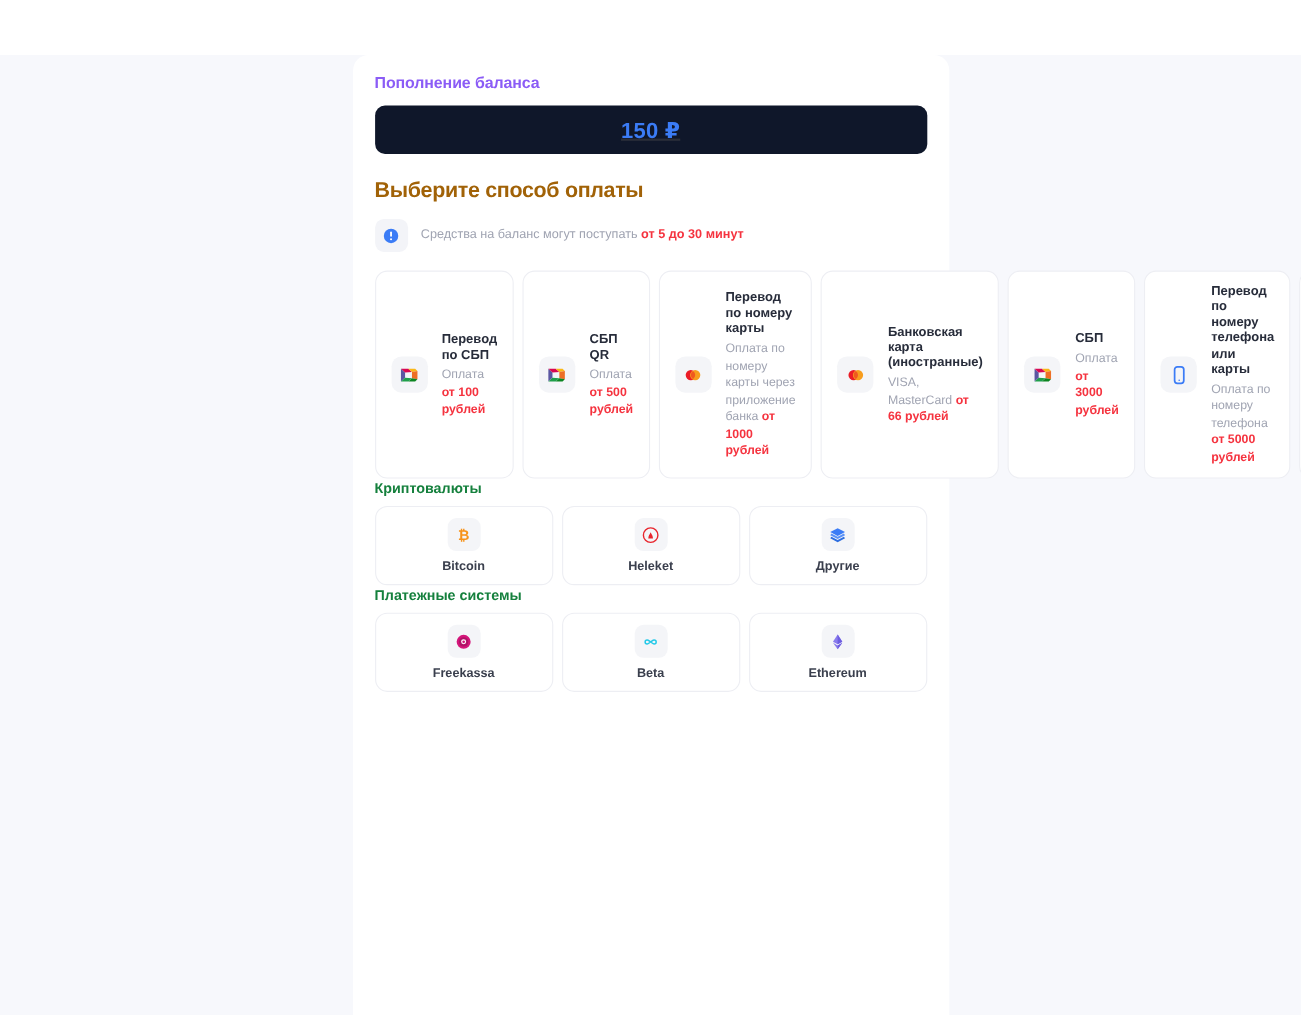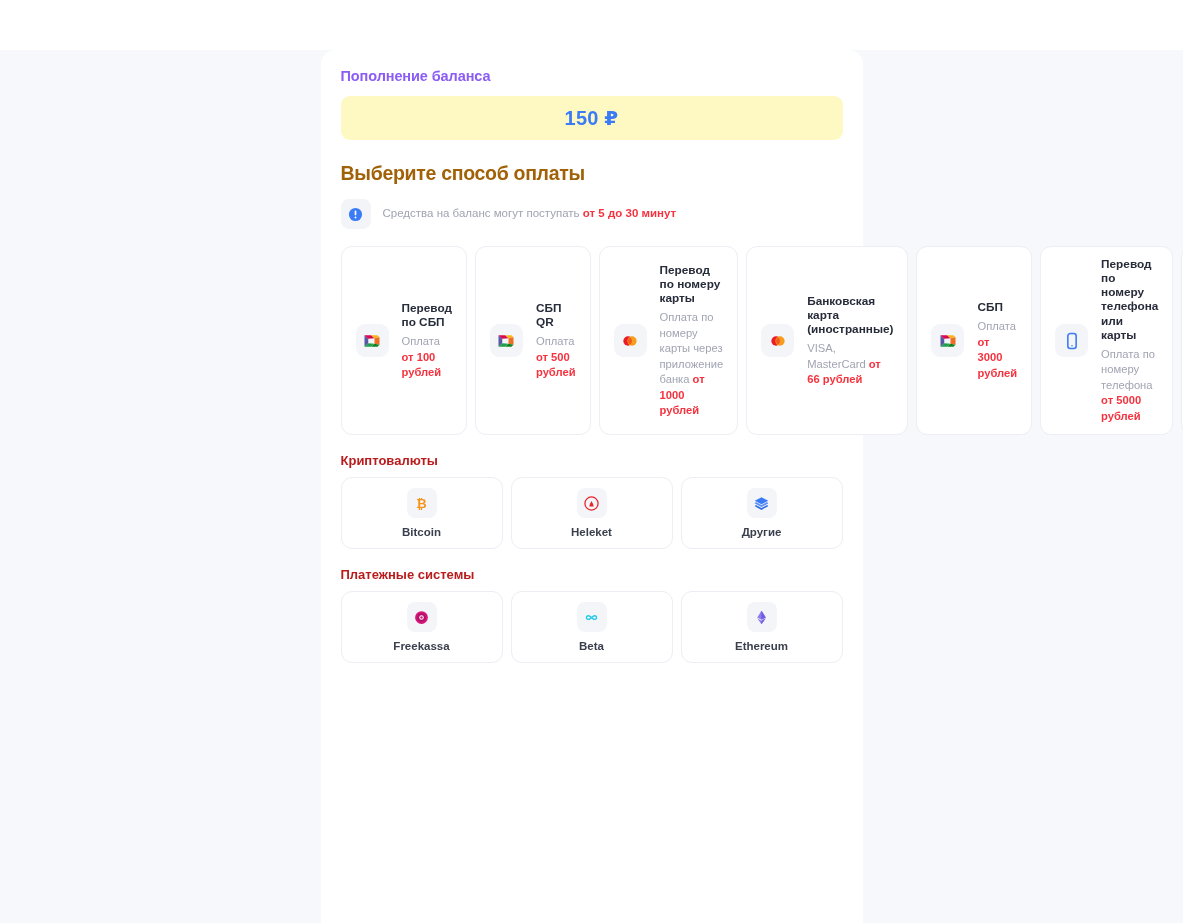--- a/index.html
+++ b/index.html
@@ -43,25 +43,26 @@
     font-size: 14.5px;
     font-weight: bold;
     color: #8b5cf6;
     letter-spacing: -0.1px;
   }
 
   
   .amount-box {
     margin-top: 12px;
     height: 44px;
-    background: #fef9c3;
+    background: #0f172a;
     border-radius: 9px;
     display: flex;
     align-items: center;
     justify-content: center;
+    text-decoration: underline;
   }
   .amount-value {
     font-size: 20px;
     font-weight: bold;
     color: #3b7cf6;
     letter-spacing: 0.2px;
   }
 
   
   .choose-title {
@@ -131,24 +132,24 @@
     line-height: 1.2;
   }
   .m-sub {
     font-size: 11.2px;
     color: #a0a4b2;
     line-height: 1.38;
   }
 
   
   .group-title {
-    margin-top: 18px;
+    margin-top: 1px;
     font-size: 13px;
     font-weight: bold;
-    color: #b91c1c;
+    color: #15803d;
   }
   .tiles {
     margin-top: 9px;
     display: grid;
     grid-template-columns: repeat(3, 1fr);
     gap: 8px;
   }
   .tile {
     border: 1px solid #edeef3;
     border-radius: 11px;

